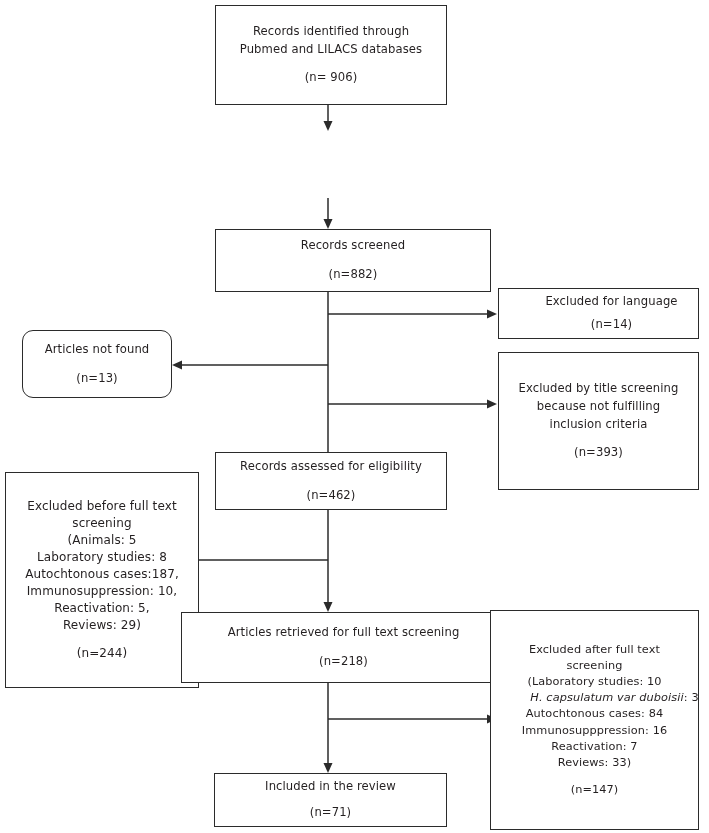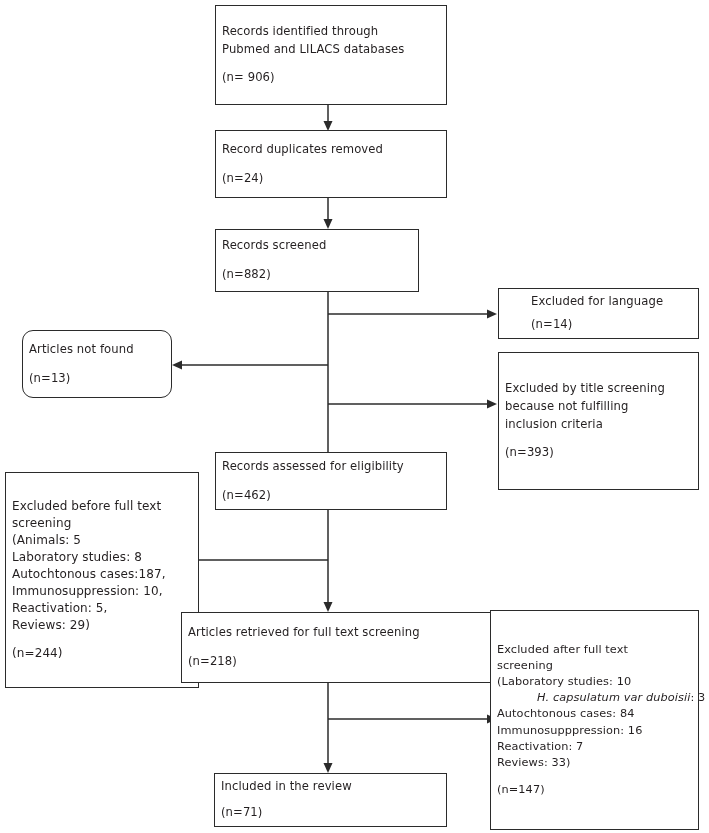--- a/index.html
+++ b/index.html
@@ -15,21 +15,21 @@
     background:#ffffff;
     overflow:hidden;
   }
   .box{
     position:absolute;
     box-sizing:border-box;
     border:1.6px solid #2b2b2b;
     background:#ffffff;
     display:flex;
     flex-direction:column;
-    align-items:flex-start;
+    align-items:center;
     justify-content:center;
     text-align:center;
     font-size:11.6px;
     line-height:1.55;
     letter-spacing:0.1px;
     padding:4px 6px;
     z-index:2;
   }
   .box .ln{display:block;white-space:nowrap;}
   .box .gap{display:block;height:11px;}
@@ -86,27 +86,22 @@
     <polygon class="arrowhead" points="497,719 487,714.5 487,723.5"></polygon>
   </svg>
 
   <div class="box" style="left:215px;top:5px;width:232px;height:100px;">
     <span class="ln">Records identified through</span>
     <span class="ln">Pubmed and LILACS databases</span>
     <span class="gap"></span>
     <span class="ln">(n= 906)</span>
   </div>
 
-  <div class="box" style="left:215px;top:130px;width:232px;height:68px;">
-    <span class="ln">Record duplicates removed</span>
-    <span class="gap"></span>
-    <span class="ln">(n=24)</span>
-  </div>
 
-  <div class="box" style="left:215px;top:229px;width:204px;height:63px;">
+  <div class="box" style="left:215px;top:229px;width:276px;height:63px;">
     <span class="ln">Records screened</span>
     <span class="gap"></span>
     <span class="ln">(n=882)</span>
   </div>
 
   <div class="box" style="left:498px;top:288px;width:201px;height:51px;padding-left:32px;">
     <span class="ln">Excluded for language</span>
     <span class="gap"></span>
     <span class="ln">(n=14)</span>
   </div>

